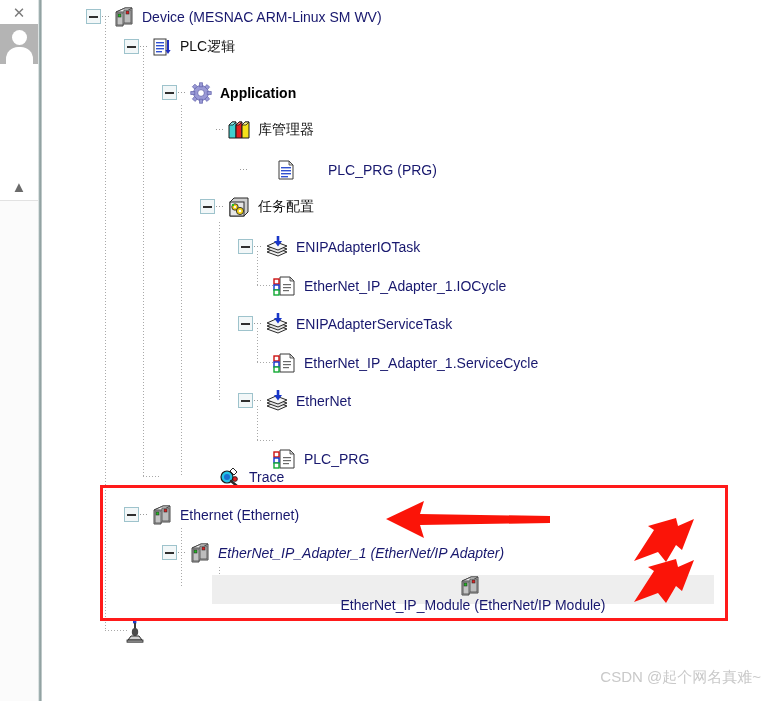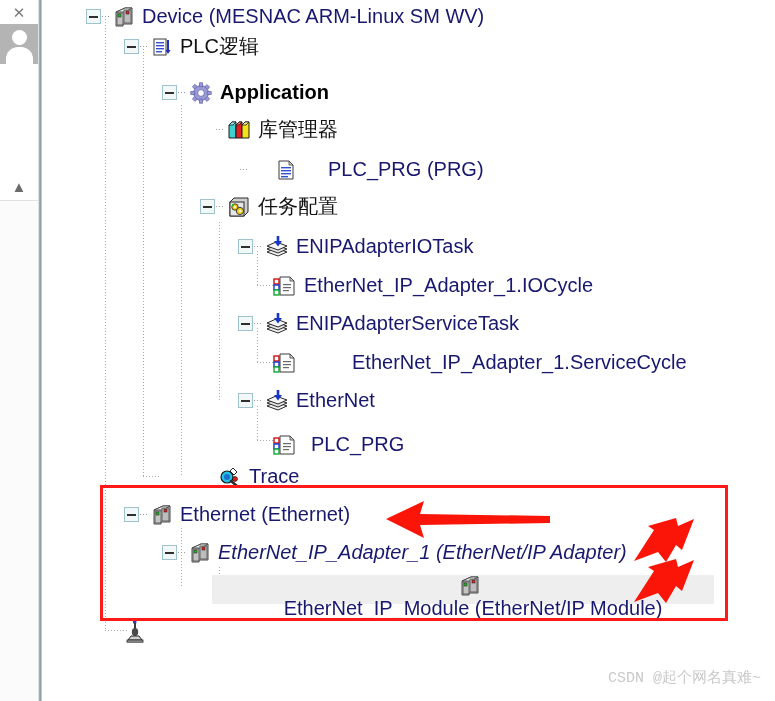--- a/index.html
+++ b/index.html
@@ -53,21 +53,21 @@
   }
 
   
   .tree { position: absolute; left: 42px; top: 0; width: 733px; height: 701px; }
   .row {
     position: absolute; left: 0; height: 29px;
     display: flex; align-items: center; white-space: nowrap;
   }
   .row.sel { background: #eeeeee; }
   .label {
-    font-size: 20px; color: #18186e; letter-spacing: 0px;
+    font-size: 14px; color: #18186e; letter-spacing: 0px;
   }
   .label.cn { color: #111111; }
   .label.bold { font-weight: bold; color: #000000; }
 
   
   .exp {
     width: 15px; height: 15px; flex: 0 0 15px;
     border: 1px solid #9ec3cc; background: #f2f7f8;
     position: relative; margin-right: 1px;
   }
@@ -101,21 +101,21 @@
   .redbox {
     position: absolute; left: 100px; top: 485px; width: 628px; height: 136px;
     border: 3px solid #ff1a1a; pointer-events: none;
   }
   .arrow { position: absolute; pointer-events: none; }
 
   
   .watermark {
     position: absolute; right: 14px; bottom: 14px;
     font-size: 15px; color: #c9c9c9;
-    font-family: Liberation Mono, monospace;
+    font-family: Liberation Sans, sans-serif;
     margin-left: 41px;
   }
 </style>
 </head>
 <body>
 
 <div id="root">
 
   <div class="left-strip">
     <div class="strip-close">✕</div>
@@ -279,21 +279,21 @@
       <svg class="ic" width="24" height="24" viewBox="0 0 24 24">
         <polygon points="2,17 11,13 22,17 13,21" fill="#f2f2f2" stroke="#2a2a2a" stroke-width="1"></polygon>
         <polygon points="2,14 11,10 22,14 13,18" fill="#e2e2e2" stroke="#2a2a2a" stroke-width="1"></polygon>
         <polygon points="2,11 11,7 22,11 13,15" fill="#f5f5f5" stroke="#2a2a2a" stroke-width="1"></polygon>
         <path d="M13 1 L13 7" stroke="#1836c8" stroke-width="2.6" fill="none"></path>
         <polygon points="13,11.5 9,6 17,6" fill="#1836c8"></polygon>
       </svg>
       <span class="label">ENIPAdapterServiceTask</span>
     </div>
 
-    <div class="row" style="top:348px; left:231px;gap:48px;">
+    <div class="row" style="top:348px; left:231px;">
       <svg class="ic" width="24" height="24" viewBox="0 0 24 24">
         <polygon points="7,3 17,3 21,7 21,21 7,21" fill="#ffffff" stroke="#3a3a3a" stroke-width="1"></polygon>
         <polygon points="17,3 21,7 17,7" fill="#d7d7d7" stroke="#3a3a3a" stroke-width="0.8"></polygon>
         <g fill="#6a6a6a">
             <rect x="10" y="10" width="8" height="1.2"></rect>
             <rect x="10" y="13" width="8" height="1.2"></rect>
             <rect x="10" y="16" width="6" height="1.2"></rect>
           </g>
         <rect x="1" y="5" width="5" height="5" fill="#ffffff" stroke="#cc1111" stroke-width="1.4"></rect>
         <rect x="1" y="11" width="5" height="5" fill="#ffffff" stroke="#1133cc" stroke-width="1.4"></rect>
@@ -308,21 +308,21 @@
       <svg class="ic" width="24" height="24" viewBox="0 0 24 24">
         <polygon points="2,17 11,13 22,17 13,21" fill="#f2f2f2" stroke="#2a2a2a" stroke-width="1"></polygon>
         <polygon points="2,14 11,10 22,14 13,18" fill="#e2e2e2" stroke="#2a2a2a" stroke-width="1"></polygon>
         <polygon points="2,11 11,7 22,11 13,15" fill="#f5f5f5" stroke="#2a2a2a" stroke-width="1"></polygon>
         <path d="M13 1 L13 7" stroke="#1836c8" stroke-width="2.6" fill="none"></path>
         <polygon points="13,11.5 9,6 17,6" fill="#1836c8"></polygon>
       </svg>
       <span class="label">EtherNet</span>
     </div>
 
-    <div class="row" style="top:430px; left:231px;gap:7px;">
+    <div class="row" style="top:444px; left:231px;">
       <svg class="ic" width="24" height="24" viewBox="0 0 24 24">
         <polygon points="7,3 17,3 21,7 21,21 7,21" fill="#ffffff" stroke="#3a3a3a" stroke-width="1"></polygon>
         <polygon points="17,3 21,7 17,7" fill="#d7d7d7" stroke="#3a3a3a" stroke-width="0.8"></polygon>
         <g fill="#6a6a6a">
             <rect x="10" y="10" width="8" height="1.2"></rect>
             <rect x="10" y="13" width="8" height="1.2"></rect>
             <rect x="10" y="16" width="6" height="1.2"></rect>
           </g>
         <rect x="1" y="5" width="5" height="5" fill="#ffffff" stroke="#cc1111" stroke-width="1.4"></rect>
         <rect x="1" y="11" width="5" height="5" fill="#ffffff" stroke="#1133cc" stroke-width="1.4"></rect>

